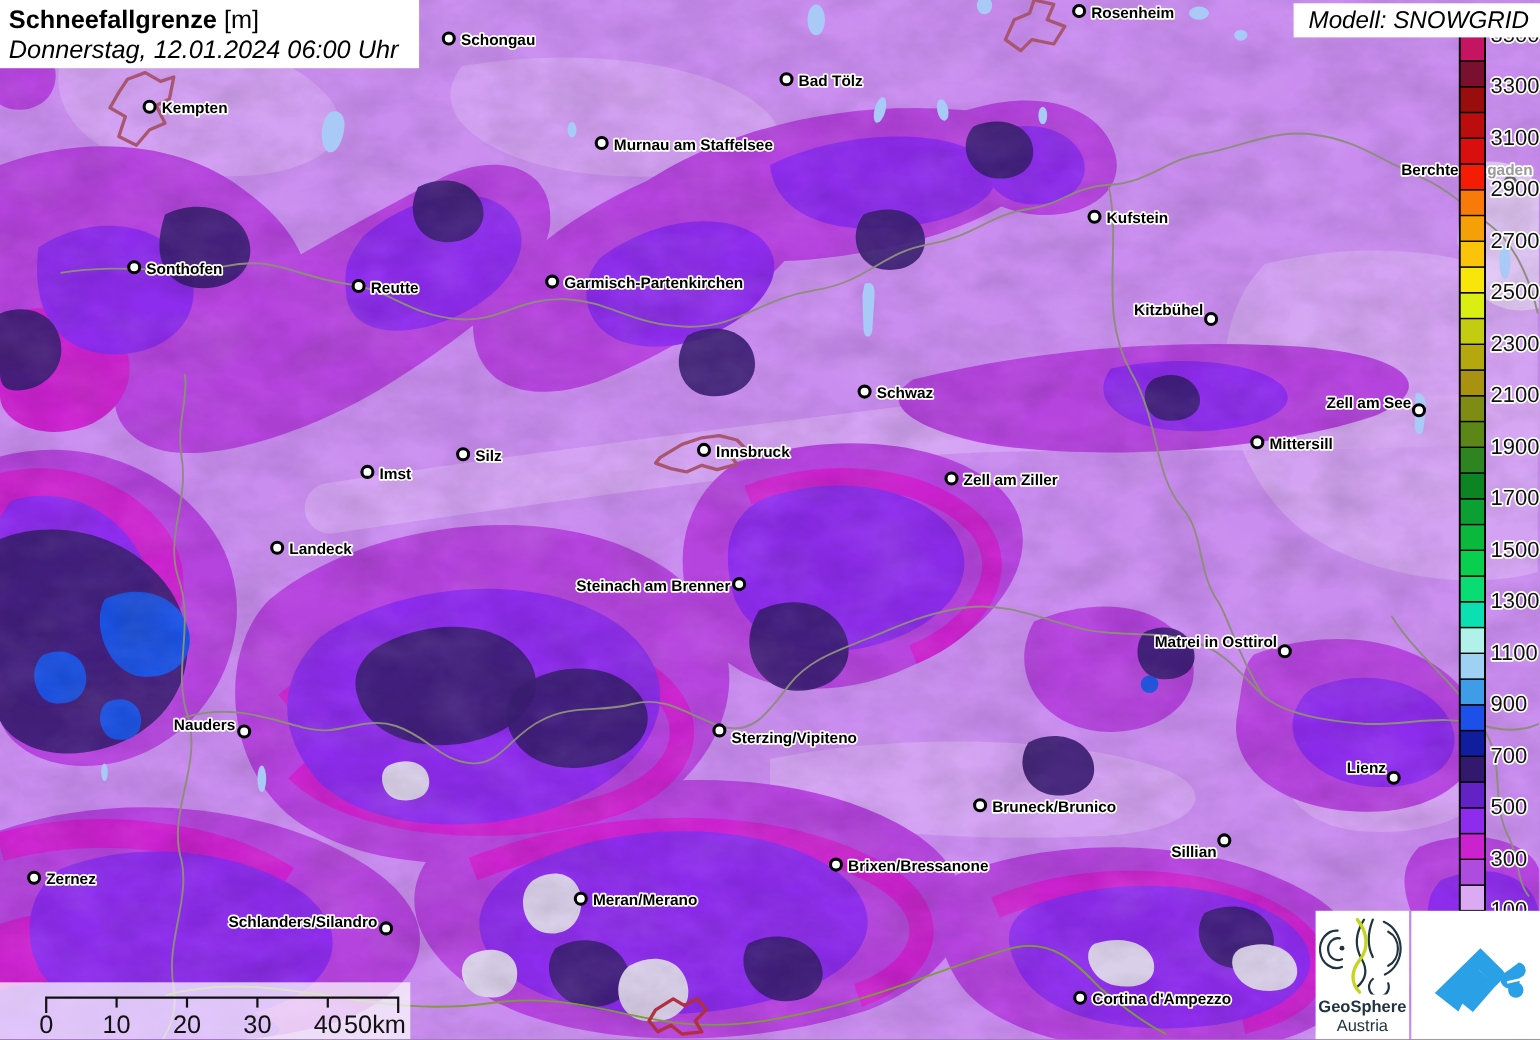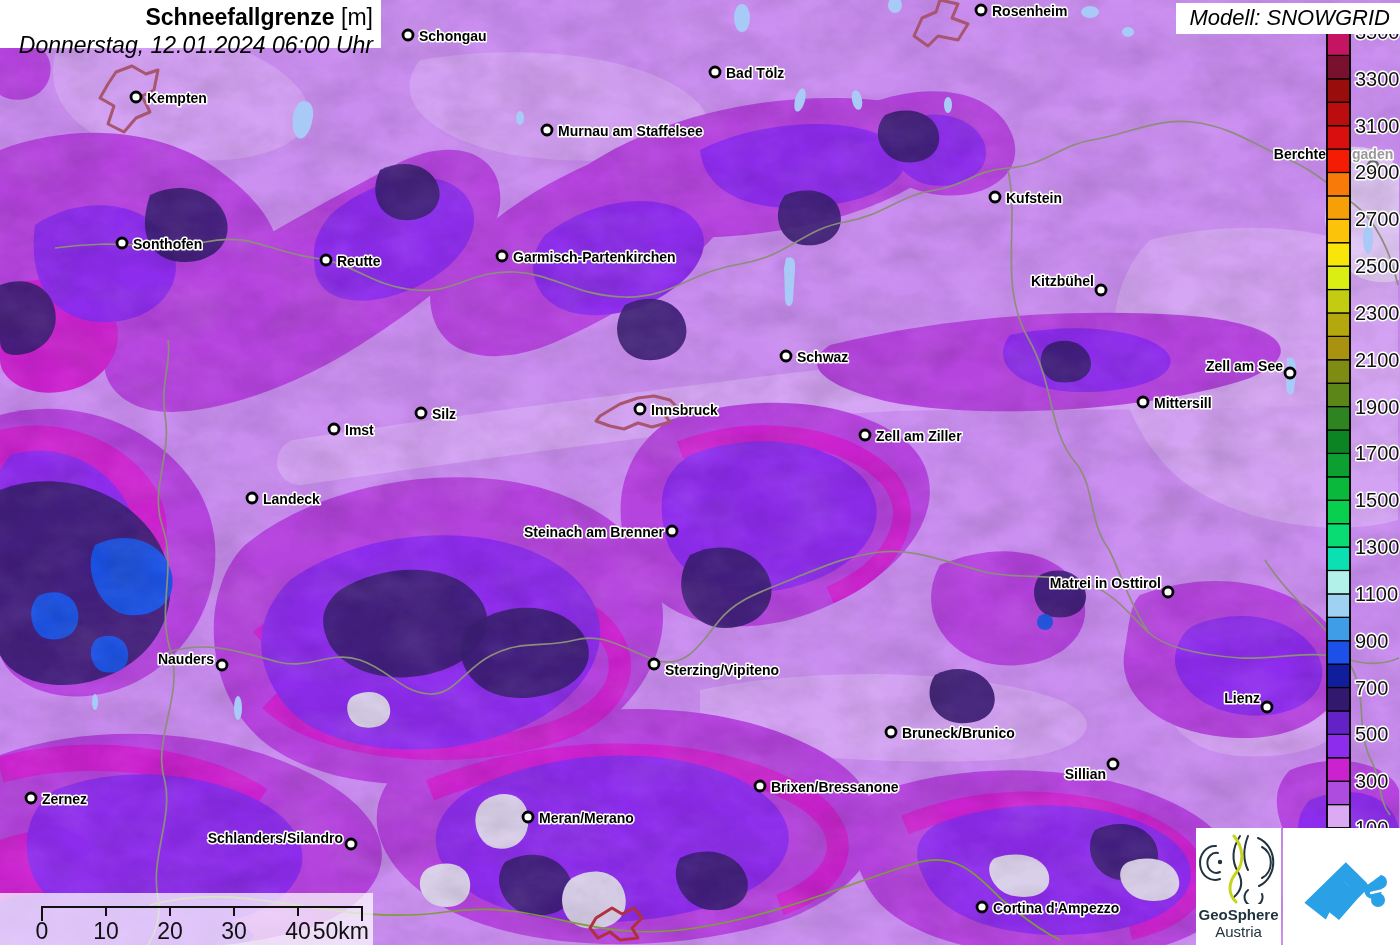--- a/index.html
+++ b/index.html
@@ -10,21 +10,21 @@
   
   .city-label{font:bold 14px "Liberation Sans",sans-serif;fill:#000;
               stroke:#fff;stroke-width:3px;paint-order:stroke;stroke-linejoin:round;}
   .city-label-dim{fill:#9a9a9a;}
   .legend-label{font:20px "Liberation Sans",sans-serif;fill:#111;
               stroke:#fff;stroke-width:3px;paint-order:stroke;stroke-linejoin:round;}
   .scale-label{font:23px "Liberation Sans",sans-serif;fill:#111;}
 
   
   .overlay{position:absolute;box-sizing:border-box;}
-  #title-box{left:0;top:0;width:381px;height:48px;background:#fff;padding:3px 8px 0 8px;color:#000;text-align:right;}
+  #title-box{left:0;top:0;width:381px;height:62px;background:#fff;padding:3px 8px 0 8px;color:#000;}
   #title-box .t1{font-size:23px;font-weight:bold;line-height:28px;white-space:nowrap;}
   #title-box .t1 .unit{font-weight:normal;}
   #title-box .t2{font-size:23px;font-style:italic;line-height:28px;white-space:nowrap;}
   #model-box{top:3px;right:0;background:#fff;padding:2px 10px 3px 14px;
              font-size:22px;font-style:italic;color:#000;white-space:nowrap;}
   #geo-box{left:1196px;top:828px;width:85px;height:117px;background:#fff;text-align:center;}
   #geo-box .geo-t1{font-size:15px;font-weight:bold;color:#20333f;line-height:17px;margin-top:-2px;}
   #geo-box .geo-t2{font-size:15px;color:#20333f;line-height:17px;}
   #tirol-box{left:1283px;top:828px;width:117px;height:117px;background:#fff;}
 </style>

